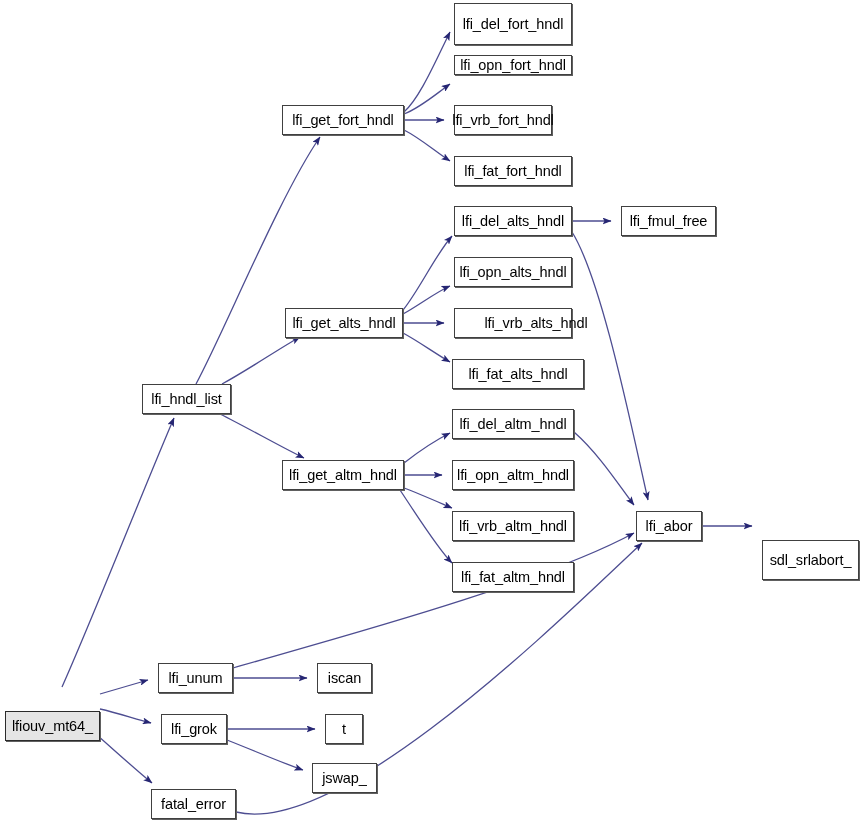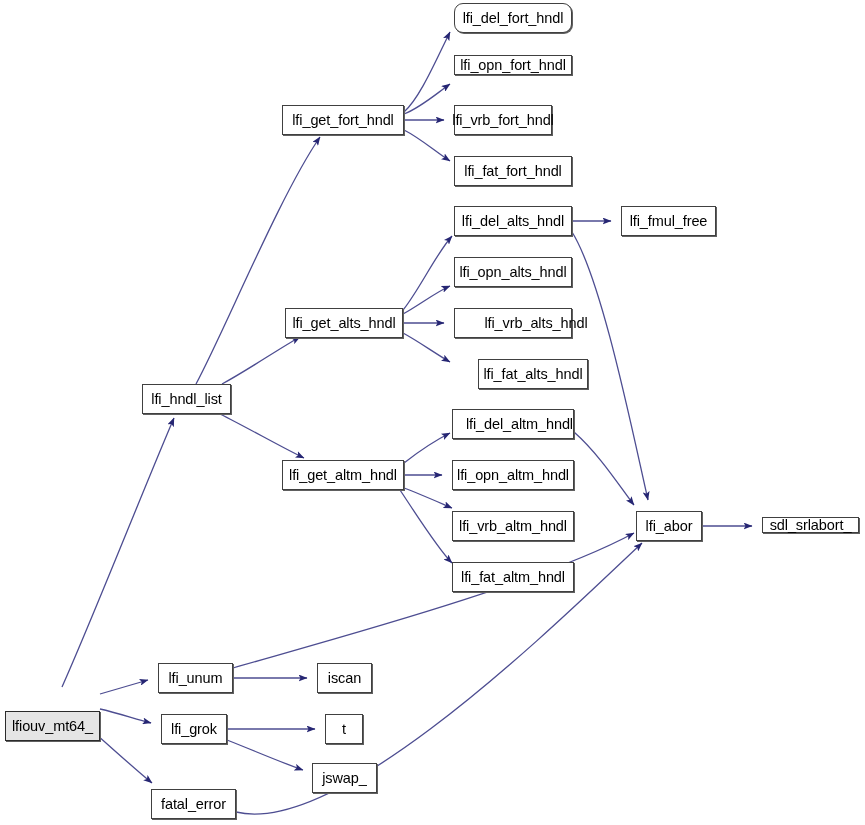--- a/index.html
+++ b/index.html
@@ -81,21 +81,21 @@
       <path d="M62,687 C92,620 148,478 174,418" fill="none" stroke="#4d4d91" stroke-width="1.3" marker-end="url(#arrowhead)"></path>
       <path d="M100,694 C117,689 134,684 148,680" fill="none" stroke="#4d4d91" stroke-width="1.3" marker-end="url(#arrowhead)"></path>
       <path d="M100,709 C118,713 135,719 151,723" fill="none" stroke="#4d4d91" stroke-width="1.3" marker-end="url(#arrowhead)"></path>
       <path d="M76,717 C99,736 131,766 152,783" fill="none" stroke="#4d4d91" stroke-width="1.3" marker-end="url(#arrowhead)"></path>
       <path d="M233,678 L307,678" fill="none" stroke="#4d4d91" stroke-width="1.6" marker-end="url(#arrowhead)"></path>
       <path d="M233,668 C330,640 540,584 634,533" fill="none" stroke="#4d4d91" stroke-width="1.3" marker-end="url(#arrowhead)"></path>
       <path d="M227,729 L315,729" fill="none" stroke="#4d4d91" stroke-width="1.6" marker-end="url(#arrowhead)"></path>
       <path d="M227,740 C255,751 280,762 303,770" fill="none" stroke="#4d4d91" stroke-width="1.3" marker-end="url(#arrowhead)"></path>
       <path d="M236,812 C340,838 560,620 642,543" fill="none" stroke="#4d4d91" stroke-width="1.3" marker-end="url(#arrowhead)"></path>
     </svg>
-<div class="node" style="left: 454px; top: 3px; width: 118px; height: 30px; border-radius: 9px;">
+<div class="node" style="left: 454px; top: 3px; width: 118px; height: 42px;">
       <span class="node-label">lfi_del_fort_hndl</span>
     </div>
     <div class="node" style="left: 454px; top: 55px; width: 118px; height: 20px;">
       <span class="node-label">lfi_opn_fort_hndl</span>
     </div>
     <div class="node" style="left: 454px; top: 105px; width: 98px; height: 30px;">
       <span class="node-label">lfi_vrb_fort_hndl</span>
     </div>
     <div class="node" style="left: 454px; top: 156px; width: 118px; height: 30px;">
       <span class="node-label">lfi_fat_fort_hndl</span>
@@ -105,27 +105,27 @@
     </div>
     <div class="node" style="left: 454px; top: 206px; width: 118px; height: 30px;">
       <span class="node-label">lfi_del_alts_hndl</span>
     </div>
     <div class="node" style="left: 454px; top: 257px; width: 118px; height: 30px;">
       <span class="node-label">lfi_opn_alts_hndl</span>
     </div>
     <div class="node" style="left: 454px; top: 308px; width: 118px; height: 30px; padding-left: 46px;">
       <span class="node-label">lfi_vrb_alts_hndl</span>
     </div>
-    <div class="node" style="left: 478px; top: 359px; width: 110px; height: 30px;">
+    <div class="node" style="left: 452px; top: 359px; width: 132px; height: 30px;">
       <span class="node-label">lfi_fat_alts_hndl</span>
     </div>
     <div class="node" style="left: 285px; top: 308px; width: 118px; height: 30px;">
       <span class="node-label">lfi_get_alts_hndl</span>
     </div>
-    <div class="node" style="left: 452px; top: 409px; width: 122px; height: 30px; justify-content: flex-end;">
+    <div class="node" style="left: 452px; top: 409px; width: 122px; height: 30px;">
       <span class="node-label">lfi_del_altm_hndl</span>
     </div>
     <div class="node" style="left: 452px; top: 460px; width: 122px; height: 30px;">
       <span class="node-label">lfi_opn_altm_hndl</span>
     </div>
     <div class="node" style="left: 452px; top: 511px; width: 122px; height: 30px;">
       <span class="node-label">lfi_vrb_altm_hndl</span>
     </div>
     <div class="node" style="left: 452px; top: 562px; width: 122px; height: 30px;">
       <span class="node-label">lfi_fat_altm_hndl</span>
@@ -135,21 +135,21 @@
     </div>
     <div class="node" style="left: 621px; top: 206px; width: 95px; height: 30px;">
       <span class="node-label">lfi_fmul_free</span>
     </div>
     <div class="node" style="left: 142px; top: 384px; width: 89px; height: 30px;">
       <span class="node-label">lfi_hndl_list</span>
     </div>
     <div class="node" style="left: 636px; top: 511px; width: 66px; height: 30px;">
       <span class="node-label">lfi_abor</span>
     </div>
-    <div class="node" style="left: 762px; top: 517px; width: 97px; height: 16px;">
+    <div class="node" style="left: 762px; top: 540px; width: 97px; height: 40px;">
       <span class="node-label">sdl_srlabort_</span>
     </div>
     <div class="node highlight" style="left: 5px; top: 687px; width: 95px; height: 30px;">
       <span class="node-label">lfiouv_mt64_</span>
     </div>
     <div class="node" style="left: 158px; top: 663px; width: 75px; height: 30px;">
       <span class="node-label">lfi_unum</span>
     </div>
     <div class="node" style="left: 317px; top: 663px; width: 55px; height: 30px;">
       <span class="node-label">iscan</span>

